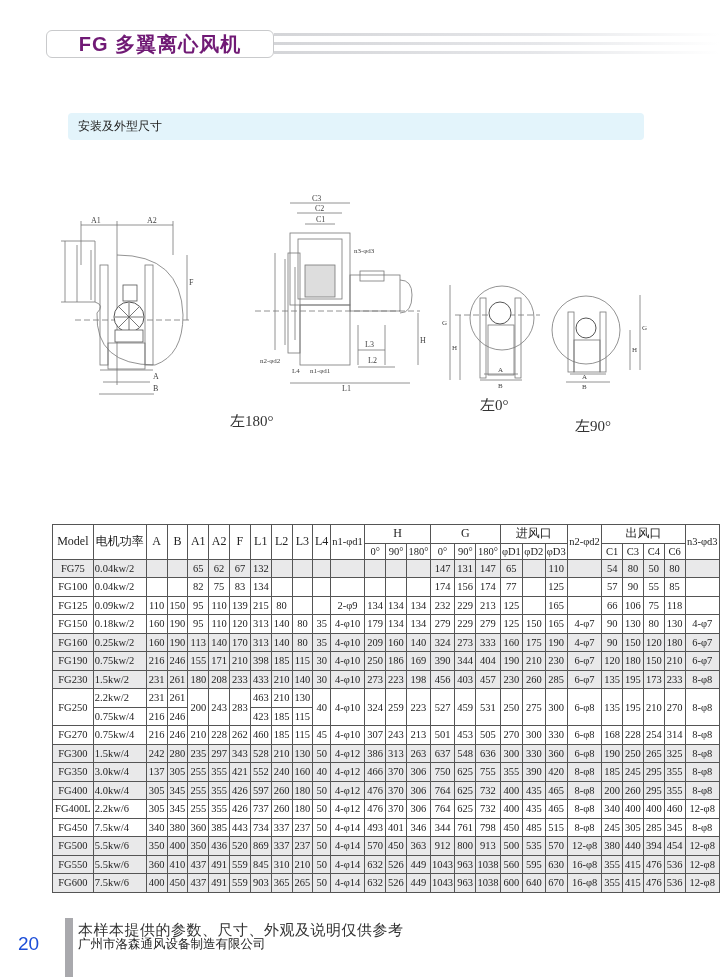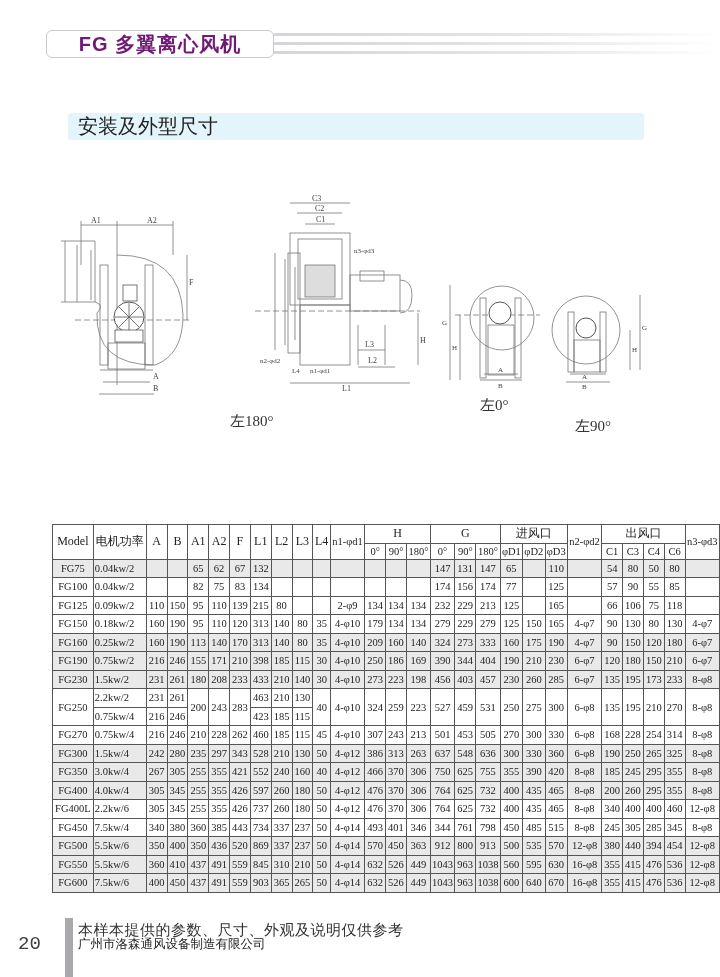--- a/index.html
+++ b/index.html
@@ -2,31 +2,31 @@
 <html><head>
 <meta charset="utf-8">
 <style>
   html,body{margin:0;padding:0;background:#fff;}
   body{width:720px;height:977px;position:relative;overflow:hidden;font-family:"Liberation Sans","DejaVu Sans",sans-serif;color:#222;}
   .header-pill{position:absolute;left:46px;top:30px;width:228px;height:28px;border:1.5px solid #c9cacc;border-radius:6px;background:#fff;box-sizing:border-box;display:flex;align-items:center;justify-content:center;}
   .header-pill span{color:#701a75;font-weight:bold;font-size:20px;letter-spacing:1px;}
   .header-lines{position:absolute;left:274px;top:33px;width:446px;height:22px;}
   .header-lines div{position:absolute;left:0;right:0;height:3px;background:linear-gradient(to right,#d4d5d8 0%,#e6e7ea 60%,rgba(255,255,255,0) 100%);}
   .section-bar{position:absolute;left:68px;top:113px;width:576px;height:27px;background:#e3f4fb;border-radius:4px;display:flex;align-items:center;}
-  .section-bar span{margin-left:10px;font-size:20px;color:#222;font-family:"DejaVu Sans",sans-serif;}
+  .section-bar span{margin-left:10px;font-size:12px;color:#222;font-family:"DejaVu Sans",sans-serif;}
   .drawing{position:absolute;}
   .caption{position:absolute;font-family:"Liberation Serif",serif;font-size:15px;color:#333;text-align:center;}
   table.spec{position:absolute;left:52px;top:524px;border-collapse:collapse;font-family:"Liberation Serif","DejaVu Serif",serif;font-size:10.5px;color:#222;}
   table.spec td, table.spec th{border:1px solid #555;text-align:center;padding:0 1px;height:17.5px;font-weight:normal;white-space:nowrap;}
   table.spec th{background:#fff;font-size:12px;}
   table.spec th.sm{font-size:10.5px;height:15px;}
   table.spec tr.g td{background:#e9e9ea;}
   table.spec td.l{text-align:left;padding-left:1px;}
   .footer-bar{position:absolute;left:65px;top:918px;width:8px;height:59px;background:#a9a9ad;}
-  .page-num{position:absolute;left:18px;top:933px;font-size:19px;color:#404040;font-family:Liberation Mono, monospace;}
+  .page-num{position:absolute;left:18px;top:933px;font-size:19px;color:#1d4ed8;font-family:Liberation Sans, sans-serif;}
   .footer-note{position:absolute;left:78px;top:921px;font-size:15px;color:#333;font-family:"DejaVu Sans",sans-serif;letter-spacing:0.5px;}
   .footer-company{position:absolute;left:78px;top:936px;font-size:12.5px;color:#222;font-family:"DejaVu Sans",sans-serif;}
   svg text{font-family:"Liberation Serif",serif;fill:#444;}
 </style>
 </head>
 <body>
 
 <div class="header-pill">
   <span>FG  多翼离心风机</span>
 </div>
@@ -487,21 +487,21 @@
         <td>6-φ8</td>
         <td>190</td>
         <td>250</td>
         <td>265</td>
         <td>325</td>
         <td>8-φ8</td>
       </tr>
       <tr class="g">
         <td>FG350</td>
         <td class="l">3.0kw/4</td>
-        <td>267</td>
+        <td>137</td>
         <td>305</td>
         <td>255</td>
         <td>355</td>
         <td>421</td>
         <td>552</td>
         <td>240</td>
         <td>160</td>
         <td>40</td>
         <td>4-φ12</td>
         <td>466</td>

